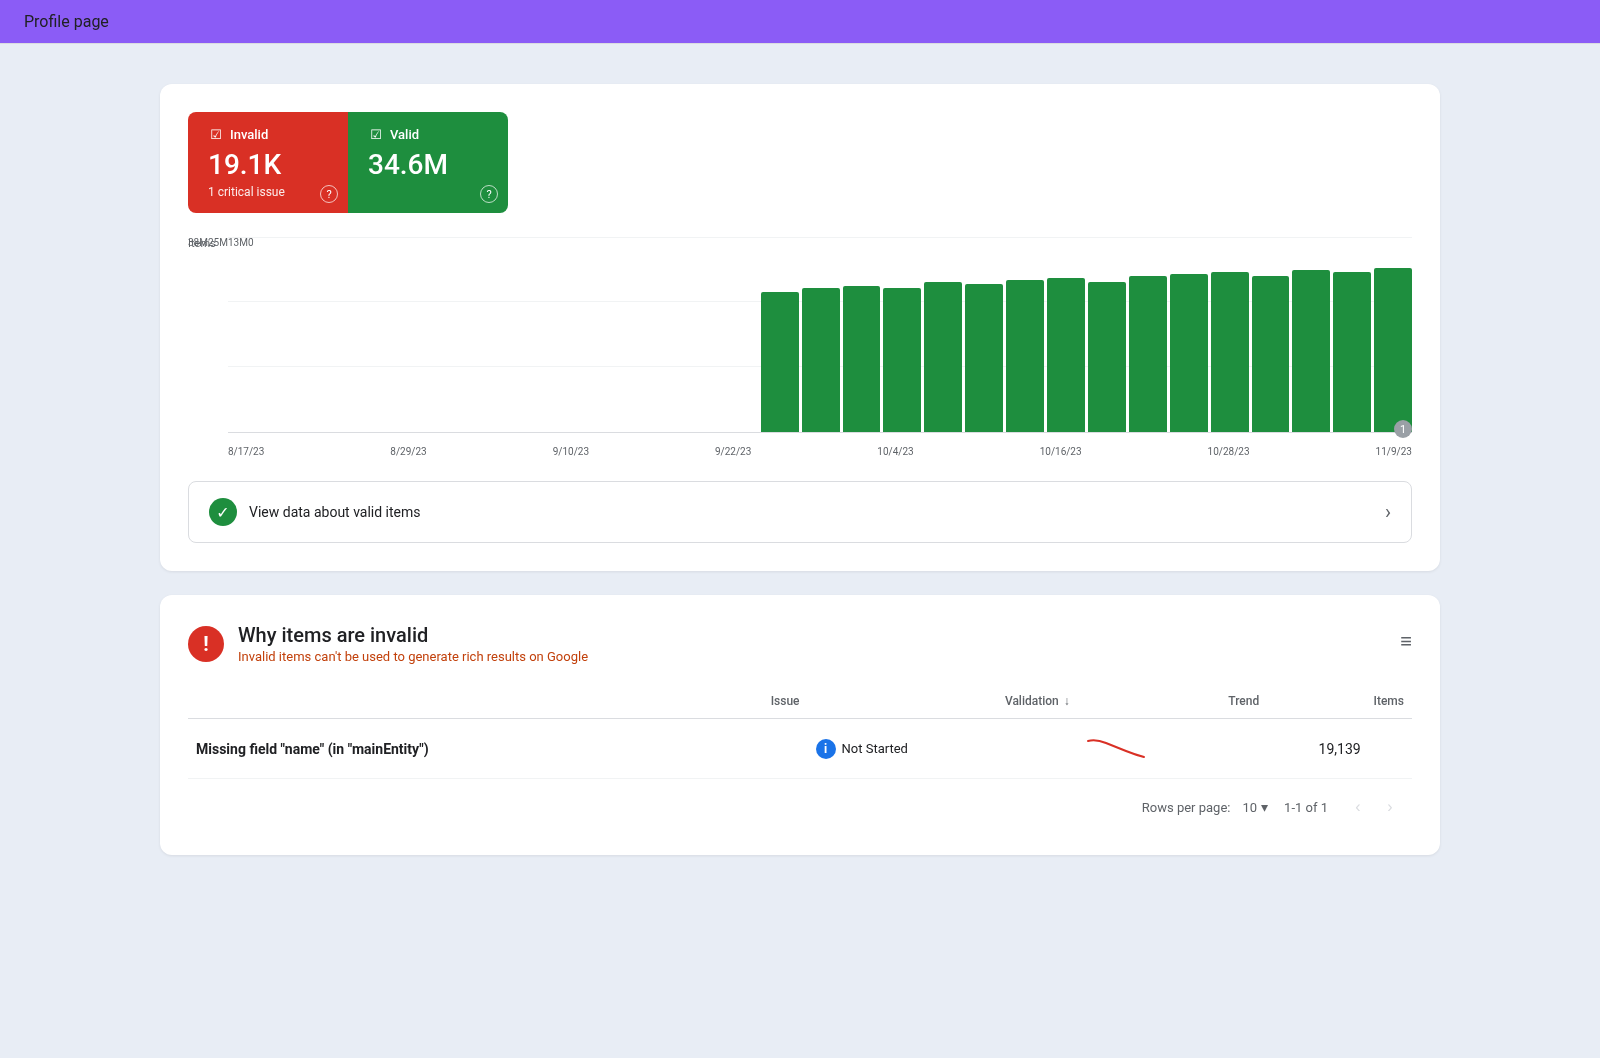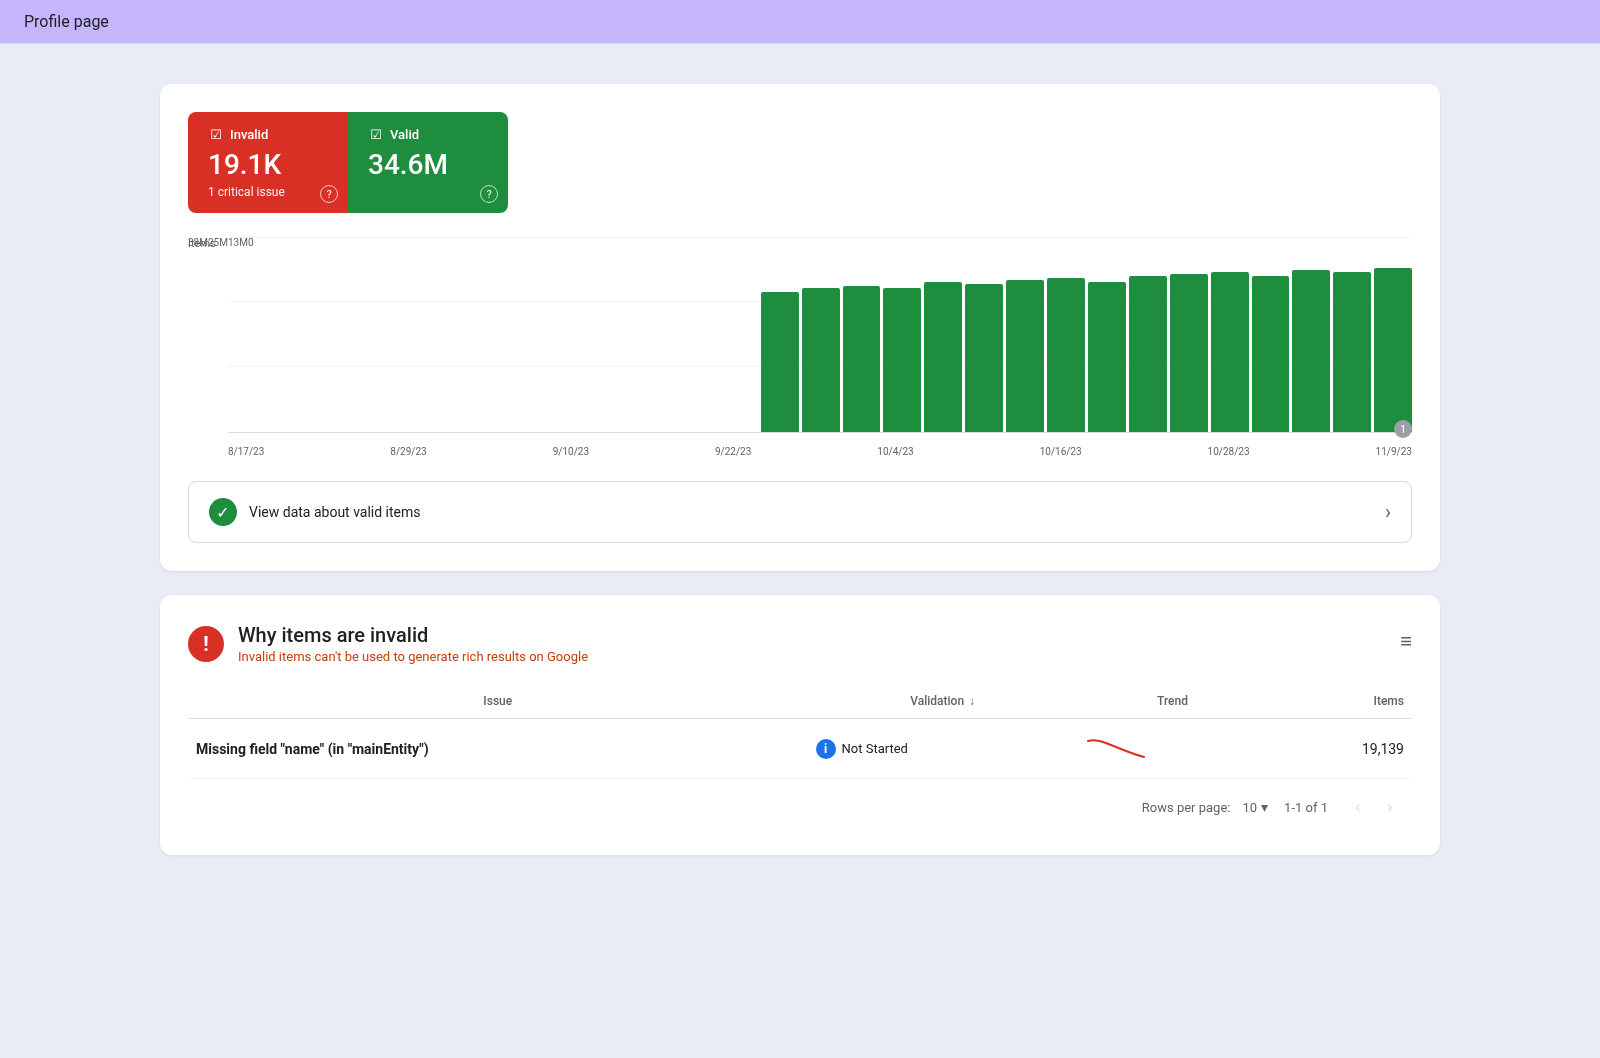--- a/index.html
+++ b/index.html
@@ -3,21 +3,21 @@
   <meta charset="utf-8">
   <style>
     * { box-sizing: border-box; margin: 0; padding: 0; }
     body {
       background: #e8edf5;
       font-family: 'Google Sans', Roboto, Arial, sans-serif;
       color: #202124;
       min-height: 1058px;
     }
     .page-header {
-      background: #c4b5fd;
+      background: #8b5cf6;
       border-bottom: 1px solid #dadce0;
       padding: 12px 24px;
     }
     .page-title {
       font-size: 16px;
       font-weight: 400;
       color: #202124;
     }
     .main-content {
       padding: 40px 160px;
@@ -270,34 +270,34 @@
     }
     
     .table {
       width: 100%;
       border-collapse: collapse;
     }
     .table th {
       font-size: 12px;
       font-weight: 500;
       color: #5f6368;
-      text-align: center;
+      text-align: right;
       padding: 10px 8px;
       border-bottom: 1px solid #dadce0;
     }
     .table th.right {
       text-align: right;
     }
     .table td {
       padding: 14px 8px;
       font-size: 14px;
       border-bottom: 1px solid #f1f3f4;
     }
     .table td.right {
-      text-align: right;
+      text-align: center;
     }
     .not-started-badge {
       display: inline-flex;
       align-items: center;
       gap: 6px;
       font-size: 13px;
       color: #202124;
     }
     .ns-icon {
       width: 20px;

